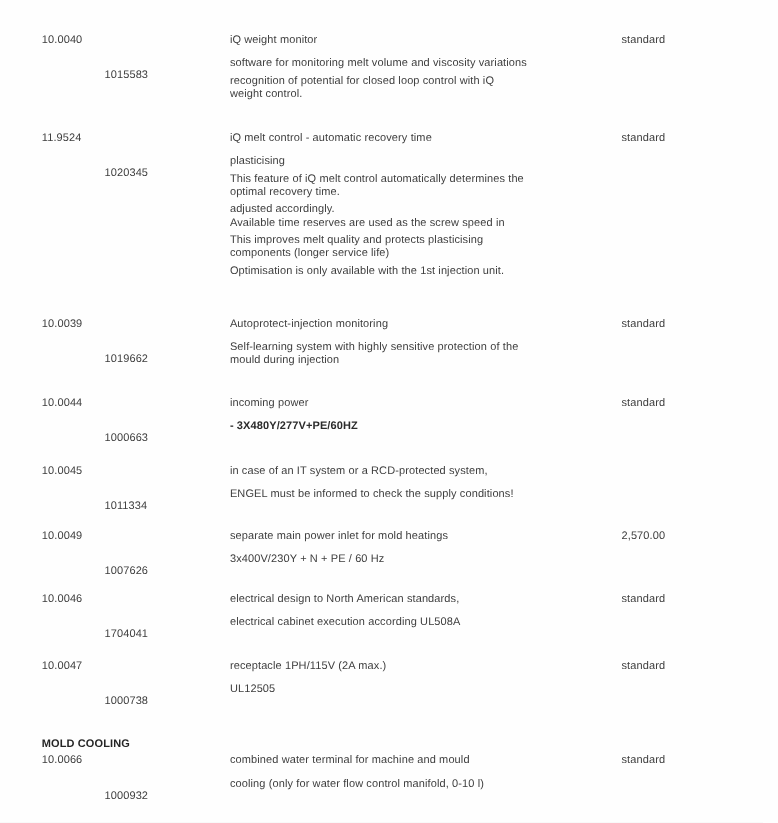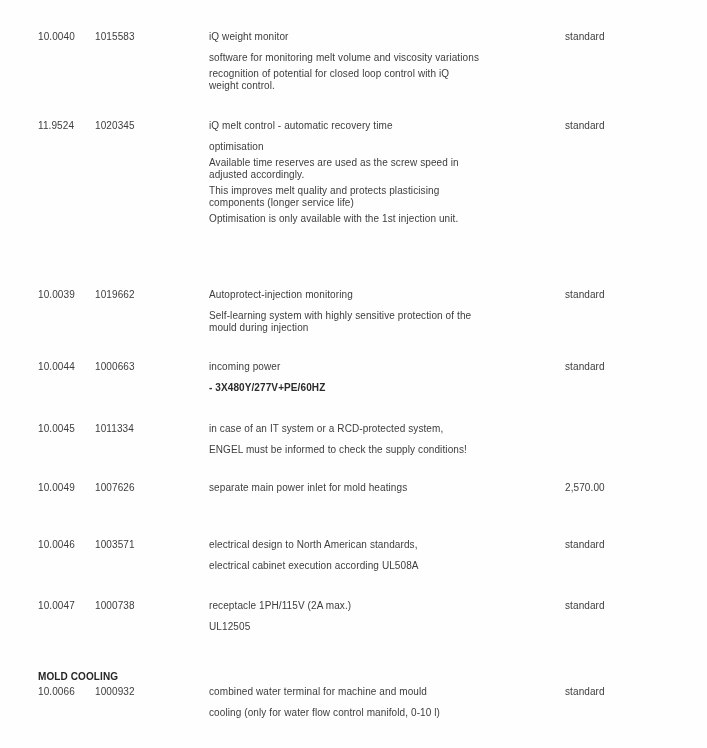--- a/index.html
+++ b/index.html
@@ -23,21 +23,21 @@
     left: 0;
     width: 707px;
   }
   .cell {
     position: absolute;
     top: 0;
     line-height: 12px;
     white-space: nowrap;
   }
   .num  { left: 38px; }
-  .part { left: 95px; }
+  .part { left: 95px; margin-top: 32px; }
   .desc { left: 209px; width: 300px; }
   .val  { left: 565px; }
   .desc-title {
     line-height: 12px;
     margin-bottom: 9px;
     white-space: nowrap;
   }
   .para {
     margin-bottom: 4px;
   }
@@ -81,25 +81,29 @@
     </div>
     <span class="cell val">standard</span>
   </div>
     <div class="row" style="top: 120px;">
     <span class="cell num">11.9524</span>
     <span class="cell part">1020345</span>
     <div class="cell desc">
       <div class="desc-title">iQ melt control - automatic recovery time</div>
       <div>
           <div class="para">
-            <div class="line">optimisation</div>
-          </div>
-          <div class="para">
+            <div class="line">plasticising</div>
+          </div>
+          <div class="para">
+            <div class="line">This feature of iQ melt control automatically determines the</div>
+            <div class="line">optimal recovery time.</div>
+          </div>
+          <div class="para">
+            <div class="line">adjusted accordingly.</div>
             <div class="line">Available time reserves are used as the screw speed in</div>
-            <div class="line">adjusted accordingly.</div>
           </div>
           <div class="para">
             <div class="line">This improves melt quality and protects plasticising</div>
             <div class="line">components (longer service life)</div>
           </div>
           <div class="para">
             <div class="line">Optimisation is only available with the 1st injection unit.</div>
           </div>
         </div>
     </div>
@@ -143,26 +147,31 @@
           </div>
         </div>
     </div>
     <span class="cell val"></span>
   </div>
     <div class="row" style="top: 482px;">
     <span class="cell num">10.0049</span>
     <span class="cell part">1007626</span>
     <div class="cell desc">
       <div class="desc-title">separate main power inlet for mold heatings</div>
+      <div>
+          <div class="para">
+            <div class="line">3x400V/230Y + N + PE / 60 Hz</div>
+          </div>
+        </div>
     </div>
     <span class="cell val">2,570.00</span>
   </div>
     <div class="row" style="top: 539px;">
     <span class="cell num">10.0046</span>
-    <span class="cell part">1003571</span>
+    <span class="cell part">1704041</span>
     <div class="cell desc">
       <div class="desc-title">electrical design to North American standards,</div>
       <div>
           <div class="para">
             <div class="line">electrical cabinet execution according UL508A</div>
           </div>
         </div>
     </div>
     <span class="cell val">standard</span>
   </div>

